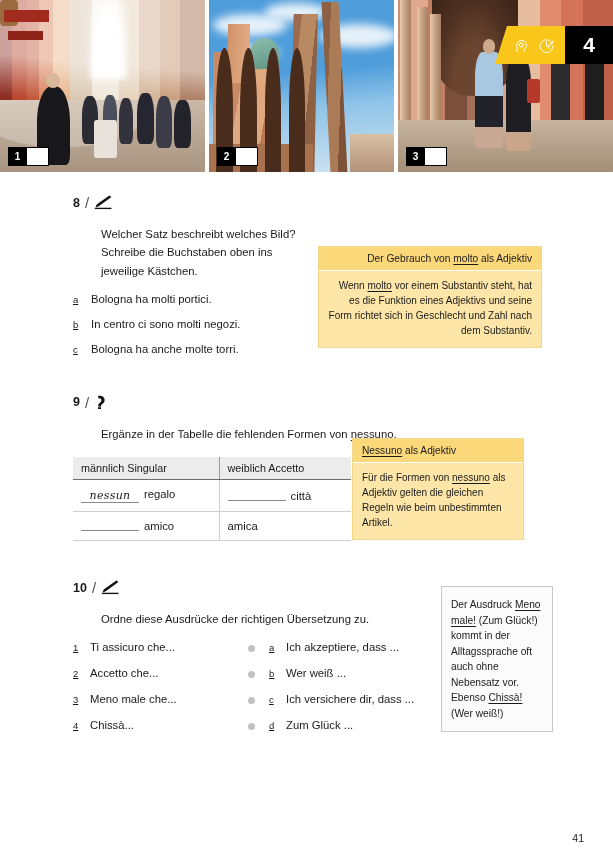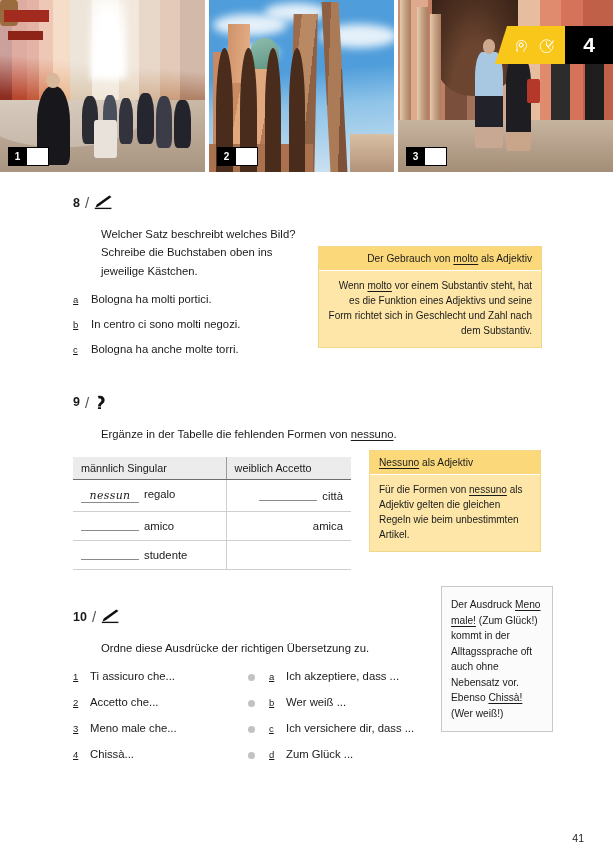--- a/index.html
+++ b/index.html
@@ -225,21 +225,21 @@
     font-size:10.8px; padding:5px 8px;
     border-bottom:1.6px solid #6d6d6d;
   }
   .tbl th:first-child{ border-right:1px solid #9a9a9a; }
   .tbl td{
     font-size:11.3px; padding:8px 8px;
     border-bottom:1px solid #cfcfcf;
     height:25px;
   }
   .tbl td:first-child{ border-right:1px solid #cfcfcf; }
-  .tbl td.ctr{ text-align:right; }
+  .tbl td.ctr{ text-align:left; }
   .blankline{
     display:inline-block; border-bottom:1px solid #8a8a8a;
     width:58px; margin-right:5px; vertical-align:-1px;
   }
   .hand{
     display:inline-block; font-family:"DejaVu Serif", serif;
     font-style:italic; font-size:11px; letter-spacing:.3px;
     border-bottom:1px solid #8a8a8a; width:58px; margin-right:5px;
     text-align:center; vertical-align:-1px;
   }
@@ -423,31 +423,25 @@
           </td>
         </tr>
         <tr>
           <td>
             <span class="blankline"></span><span>amico</span>
           </td>
           <td class="ctr">
             <span>amica</span>
           </td>
         </tr>
-        <tr>
-          <td>
-            <span class="blankline"></span><span>studente</span>
-          </td>
-          <td class="ctr"></td>
-        </tr>
       </tbody>
     </table>
   </div>
 
-  <div class="infobox" style="left:369px; top:266px; width:172px;margin-top:12px;">
+  <div class="infobox" style="left:352px; top:266px; width:172px;">
     <div class="ib-head">
       <u>Nessuno</u><span> als Adjektiv</span>
     </div>
     <div class="ib-body">
       <span>Für die Formen von </span><u>nessuno</u><span> als Adjektiv gelten die gleichen Regeln wie beim unbestimmten Artikel.</span>
     </div>
   </div>
 
   <div class="ex" style="padding-top:38px;">
     <div class="ex-head">

